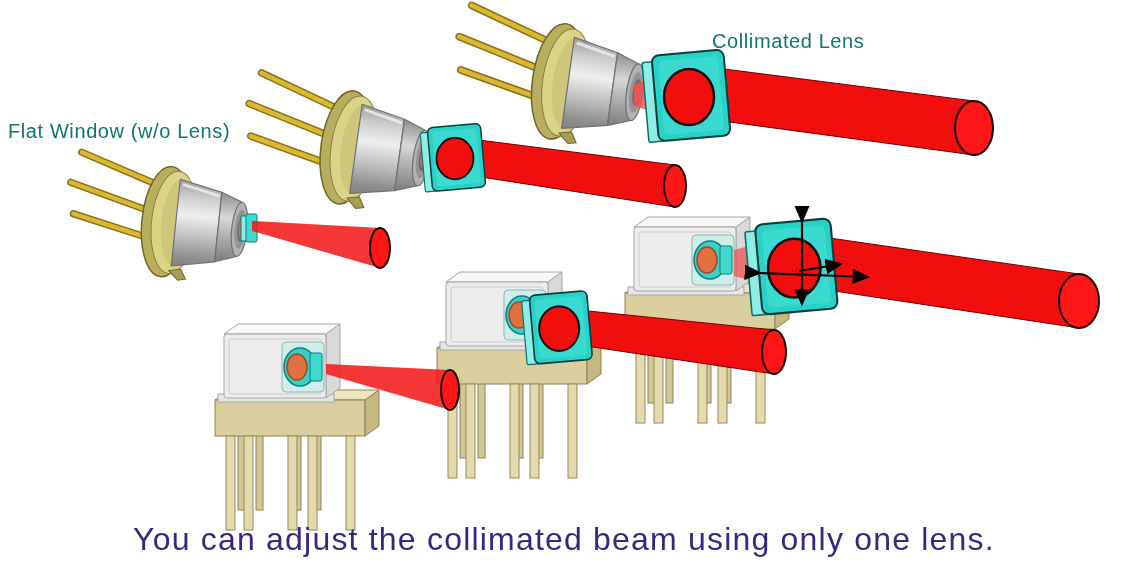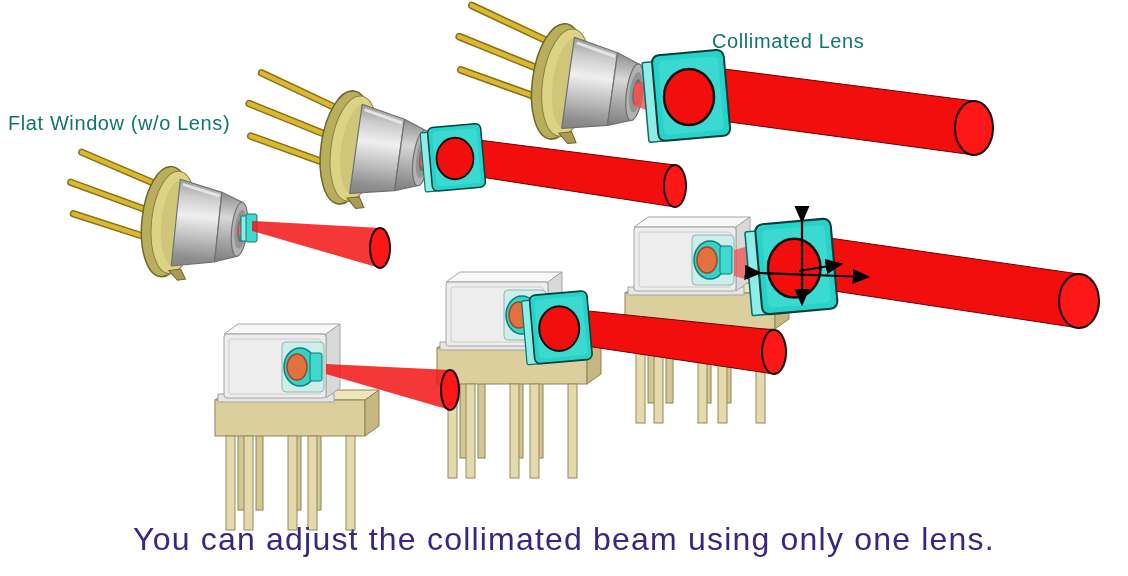--- a/index.html
+++ b/index.html
@@ -1,20 +1,20 @@
 <!DOCTYPE html>
 <html><head>
 <meta charset="utf-8">
 <style>
   html,body{margin:0;padding:0;background:#fff;}
   .stage{position:relative;width:1128px;height:576px;background:#ffffff;overflow:hidden;
          font-family:"Liberation Sans",sans-serif;}
   .stage svg{position:absolute;left:0;top:0;}
   .lbl{position:absolute;color:#0f766e;font-size:20px;letter-spacing:.6px;white-space:nowrap;}
-  .lbl.flat{left:8px;top:112px;}
+  .lbl.flat{left:8px;top:120px;}
   .lbl.coll{left:712px;top:30px;}
   .caption{position:absolute;left:0;right:0;top:521px;text-align:center;color:#3a2583;
            font-size:32px;letter-spacing:1.2px;white-space:nowrap;}
   
   .pin-o{stroke:#8a701c;stroke-width:7.5;stroke-linecap:round;fill:none;}
   .pin-i{stroke:#d9b930;stroke-width:4.5;stroke-linecap:round;fill:none;}
   .beam{fill:#f30e0e;stroke:#6d0000;stroke-width:1;}
   .beam-div{fill:#f31414;opacity:.85;stroke:none;}
   .beam-cap{fill:#fd1717;stroke:#1d0000;stroke-width:2;}
   .arrow{stroke:#000;stroke-width:2.2;fill:none;}

